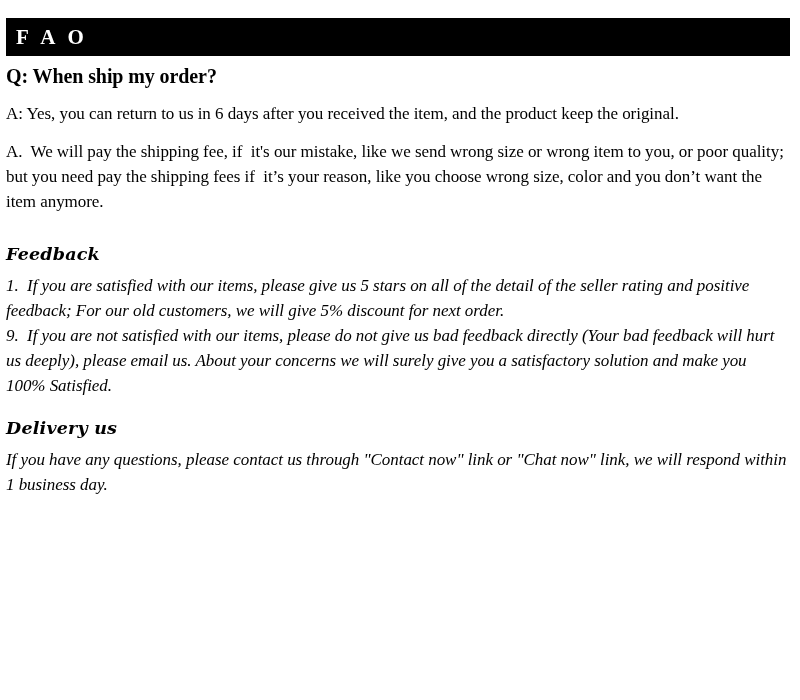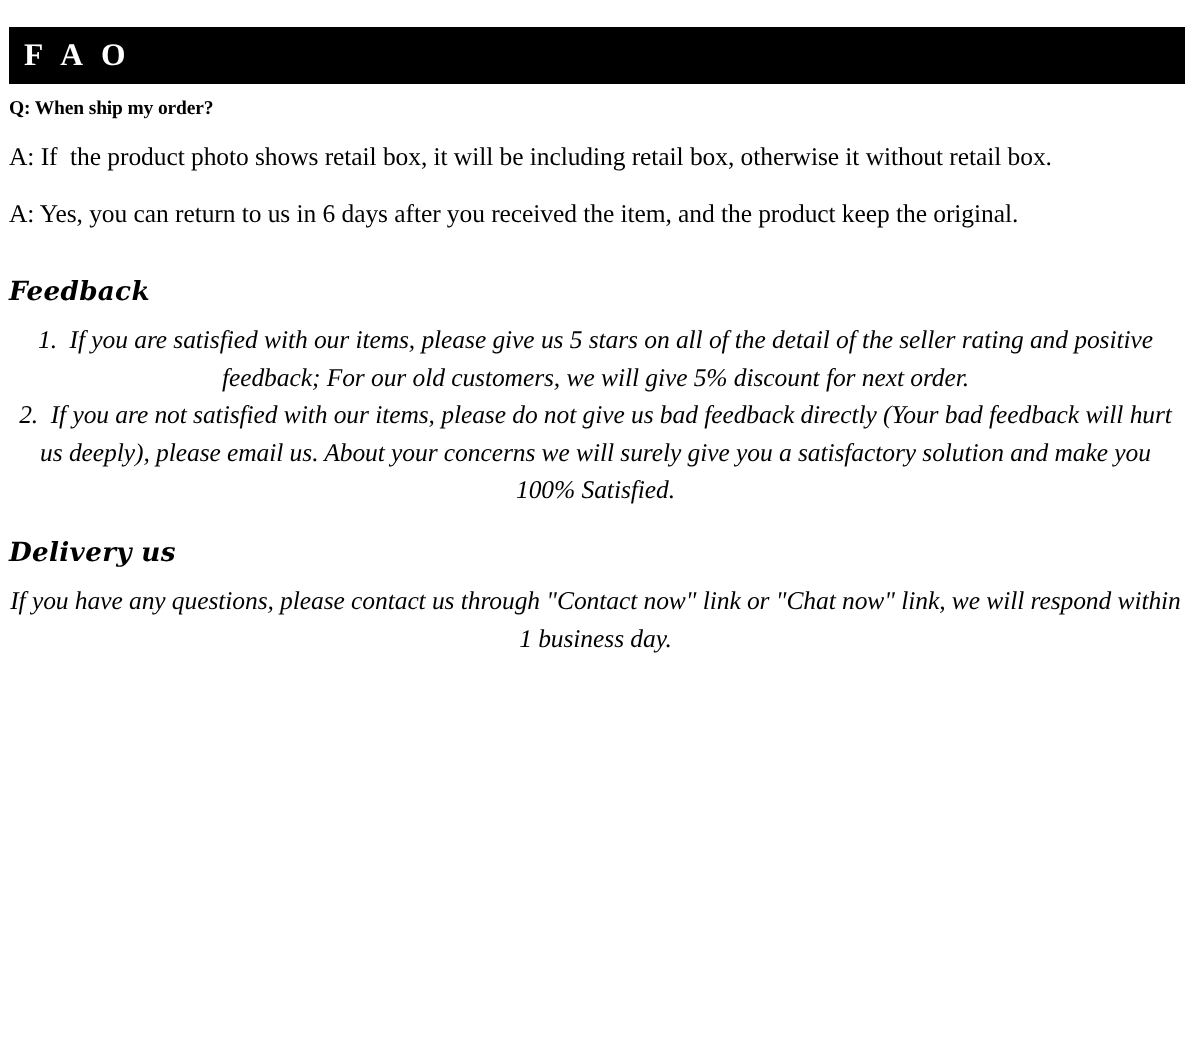--- a/index.html
+++ b/index.html
@@ -54,21 +54,21 @@
   }
 
   .qa-block {
     margin: 0 0 13px 0;
   }
 
   .question {
     margin: 0 0 7px 0;
     font-family: "Liberation Serif", "DejaVu Serif", serif;
     font-weight: bold;
-    font-size: 13px;
+    font-size: 20px;
     line-height: 1.25;
     letter-spacing: -0.1px;
   }
 
   .answer {
     margin: 0;
     font-family: "Liberation Serif", "DejaVu Serif", serif;
     font-weight: normal;
     font-size: 17px;
     line-height: 1.47;
@@ -97,21 +97,20 @@
     letter-spacing: 0.2px;
   }
 
   .section-para {
     margin: 0;
     font-family: "Liberation Serif", "DejaVu Serif", serif;
     font-size: 17px;
     line-height: 1.47;
     letter-spacing: -0.05px;
     white-space: pre-wrap;
-    text-align: center;
   }
 </style>
 </head>
 <body>
 
 <div class="page">
 
   <div class="banner">
     <div class="banner-title">F A O</div>
   </div>
@@ -119,34 +118,34 @@
   <div class="content">
 
     <div class="qa-block">
       <p class="question">Q: When ship my order?</p>
     </div>
 
     <div class="qa-block">
     </div>
 
     <div class="qa-block">
-      <p class="answer">A: If  the product photo shows retail box, it will be including retail box, otherwise it without retail box.</p>
     </div>
 
     <div class="qa-block">
       <p class="answer">A: Yes, you can return to us in 6 days after you received the item, and the product keep the original.</p>
     </div>
 
     <div class="qa-block">
+      <p class="answer">A.  We will pay the shipping fee, if  it's our mistake, like we send wrong size or wrong item to you, or poor quality; but you need pay the shipping fees if  it’s your reason, like you choose wrong size, color and you don’t want the item anymore.</p>
     </div>
 
     <div class="section feedback-section">
       <p class="section-heading">Feedback</p>
       <p class="section-para">1.  If you are satisfied with our items, please give us 5 stars on all of the detail of the seller rating and positive feedback; For our old customers, we will give 5% discount for next order.</p>
-      <p class="section-para">2.  If you are not satisfied with our items, please do not give us bad feedback directly (Your bad feedback will hurt us deeply), please email us. About your concerns we will surely give you a satisfactory solution and make you 100% Satisfied.</p>
+      <p class="section-para">9.  If you are not satisfied with our items, please do not give us bad feedback directly (Your bad feedback will hurt us deeply), please email us. About your concerns we will surely give you a satisfactory solution and make you 100% Satisfied.</p>
     </div>
 
     <div class="section contact-section">
       <p class="section-heading">Delivery us</p>
       <p class="section-para">If you have any questions, please contact us through "Contact now" link or "Chat now" link, we will respond within 1 business day.</p>
     </div>
 
   </div>
 </div>
 

